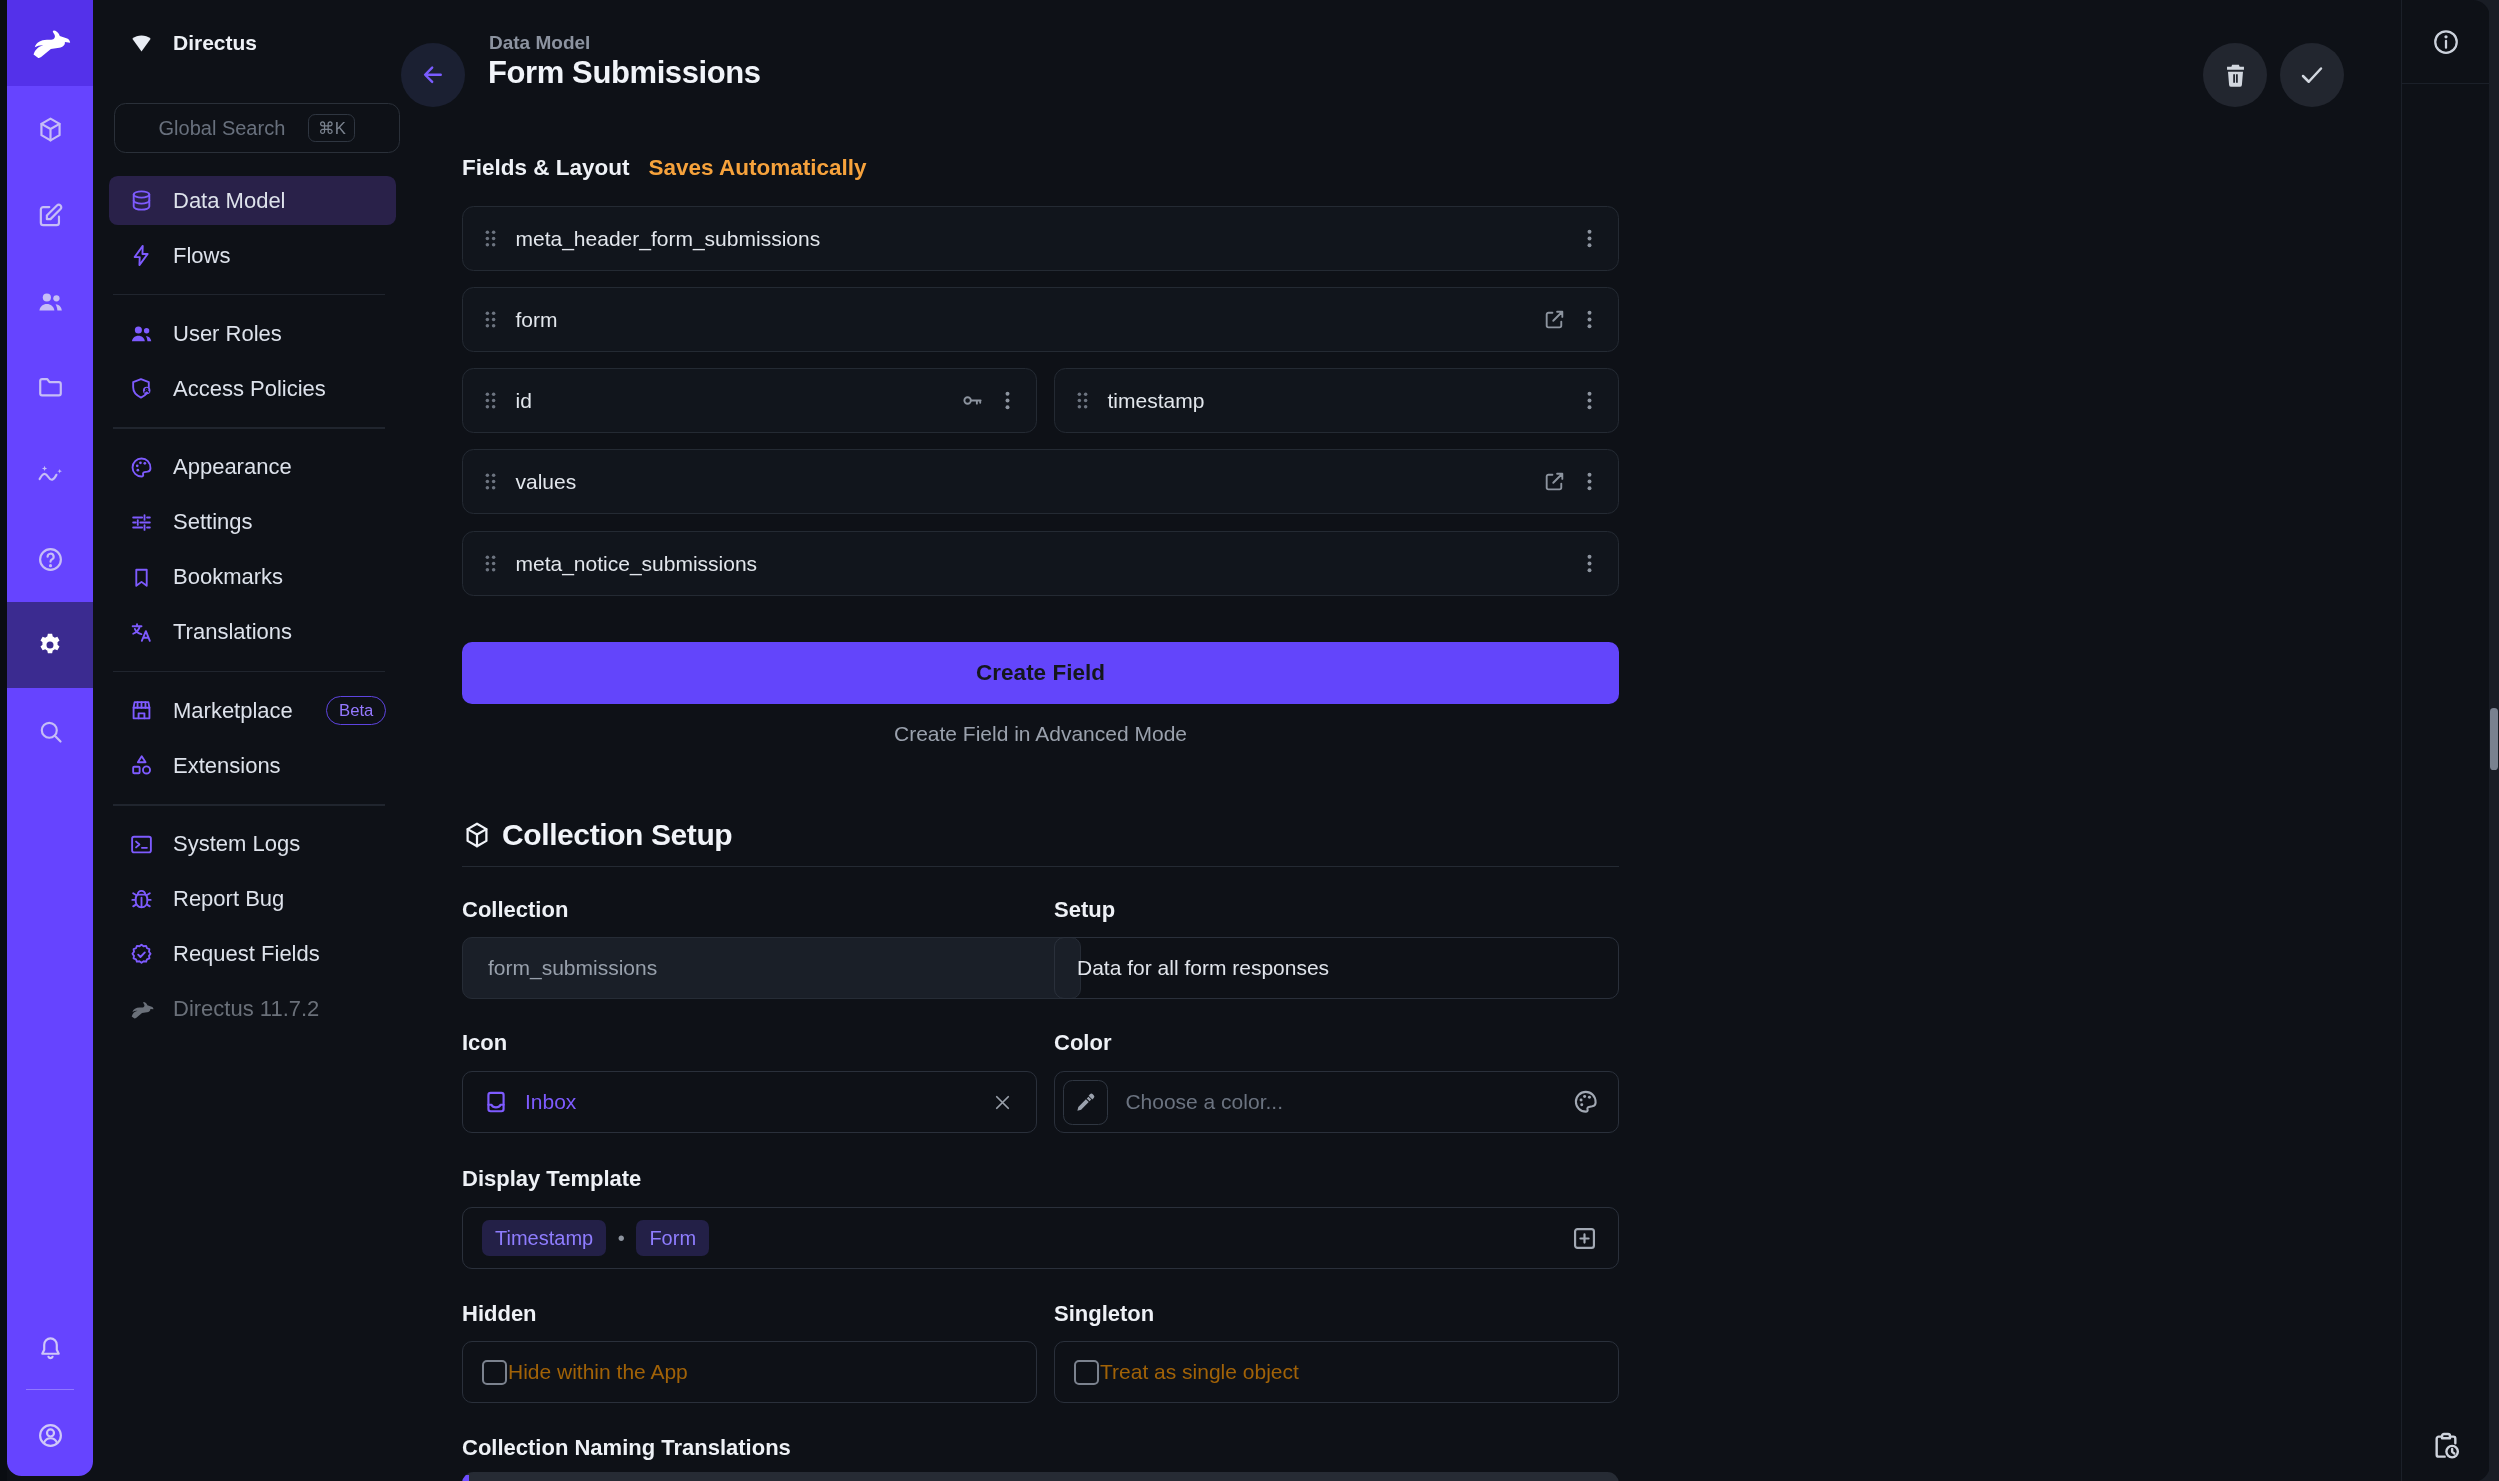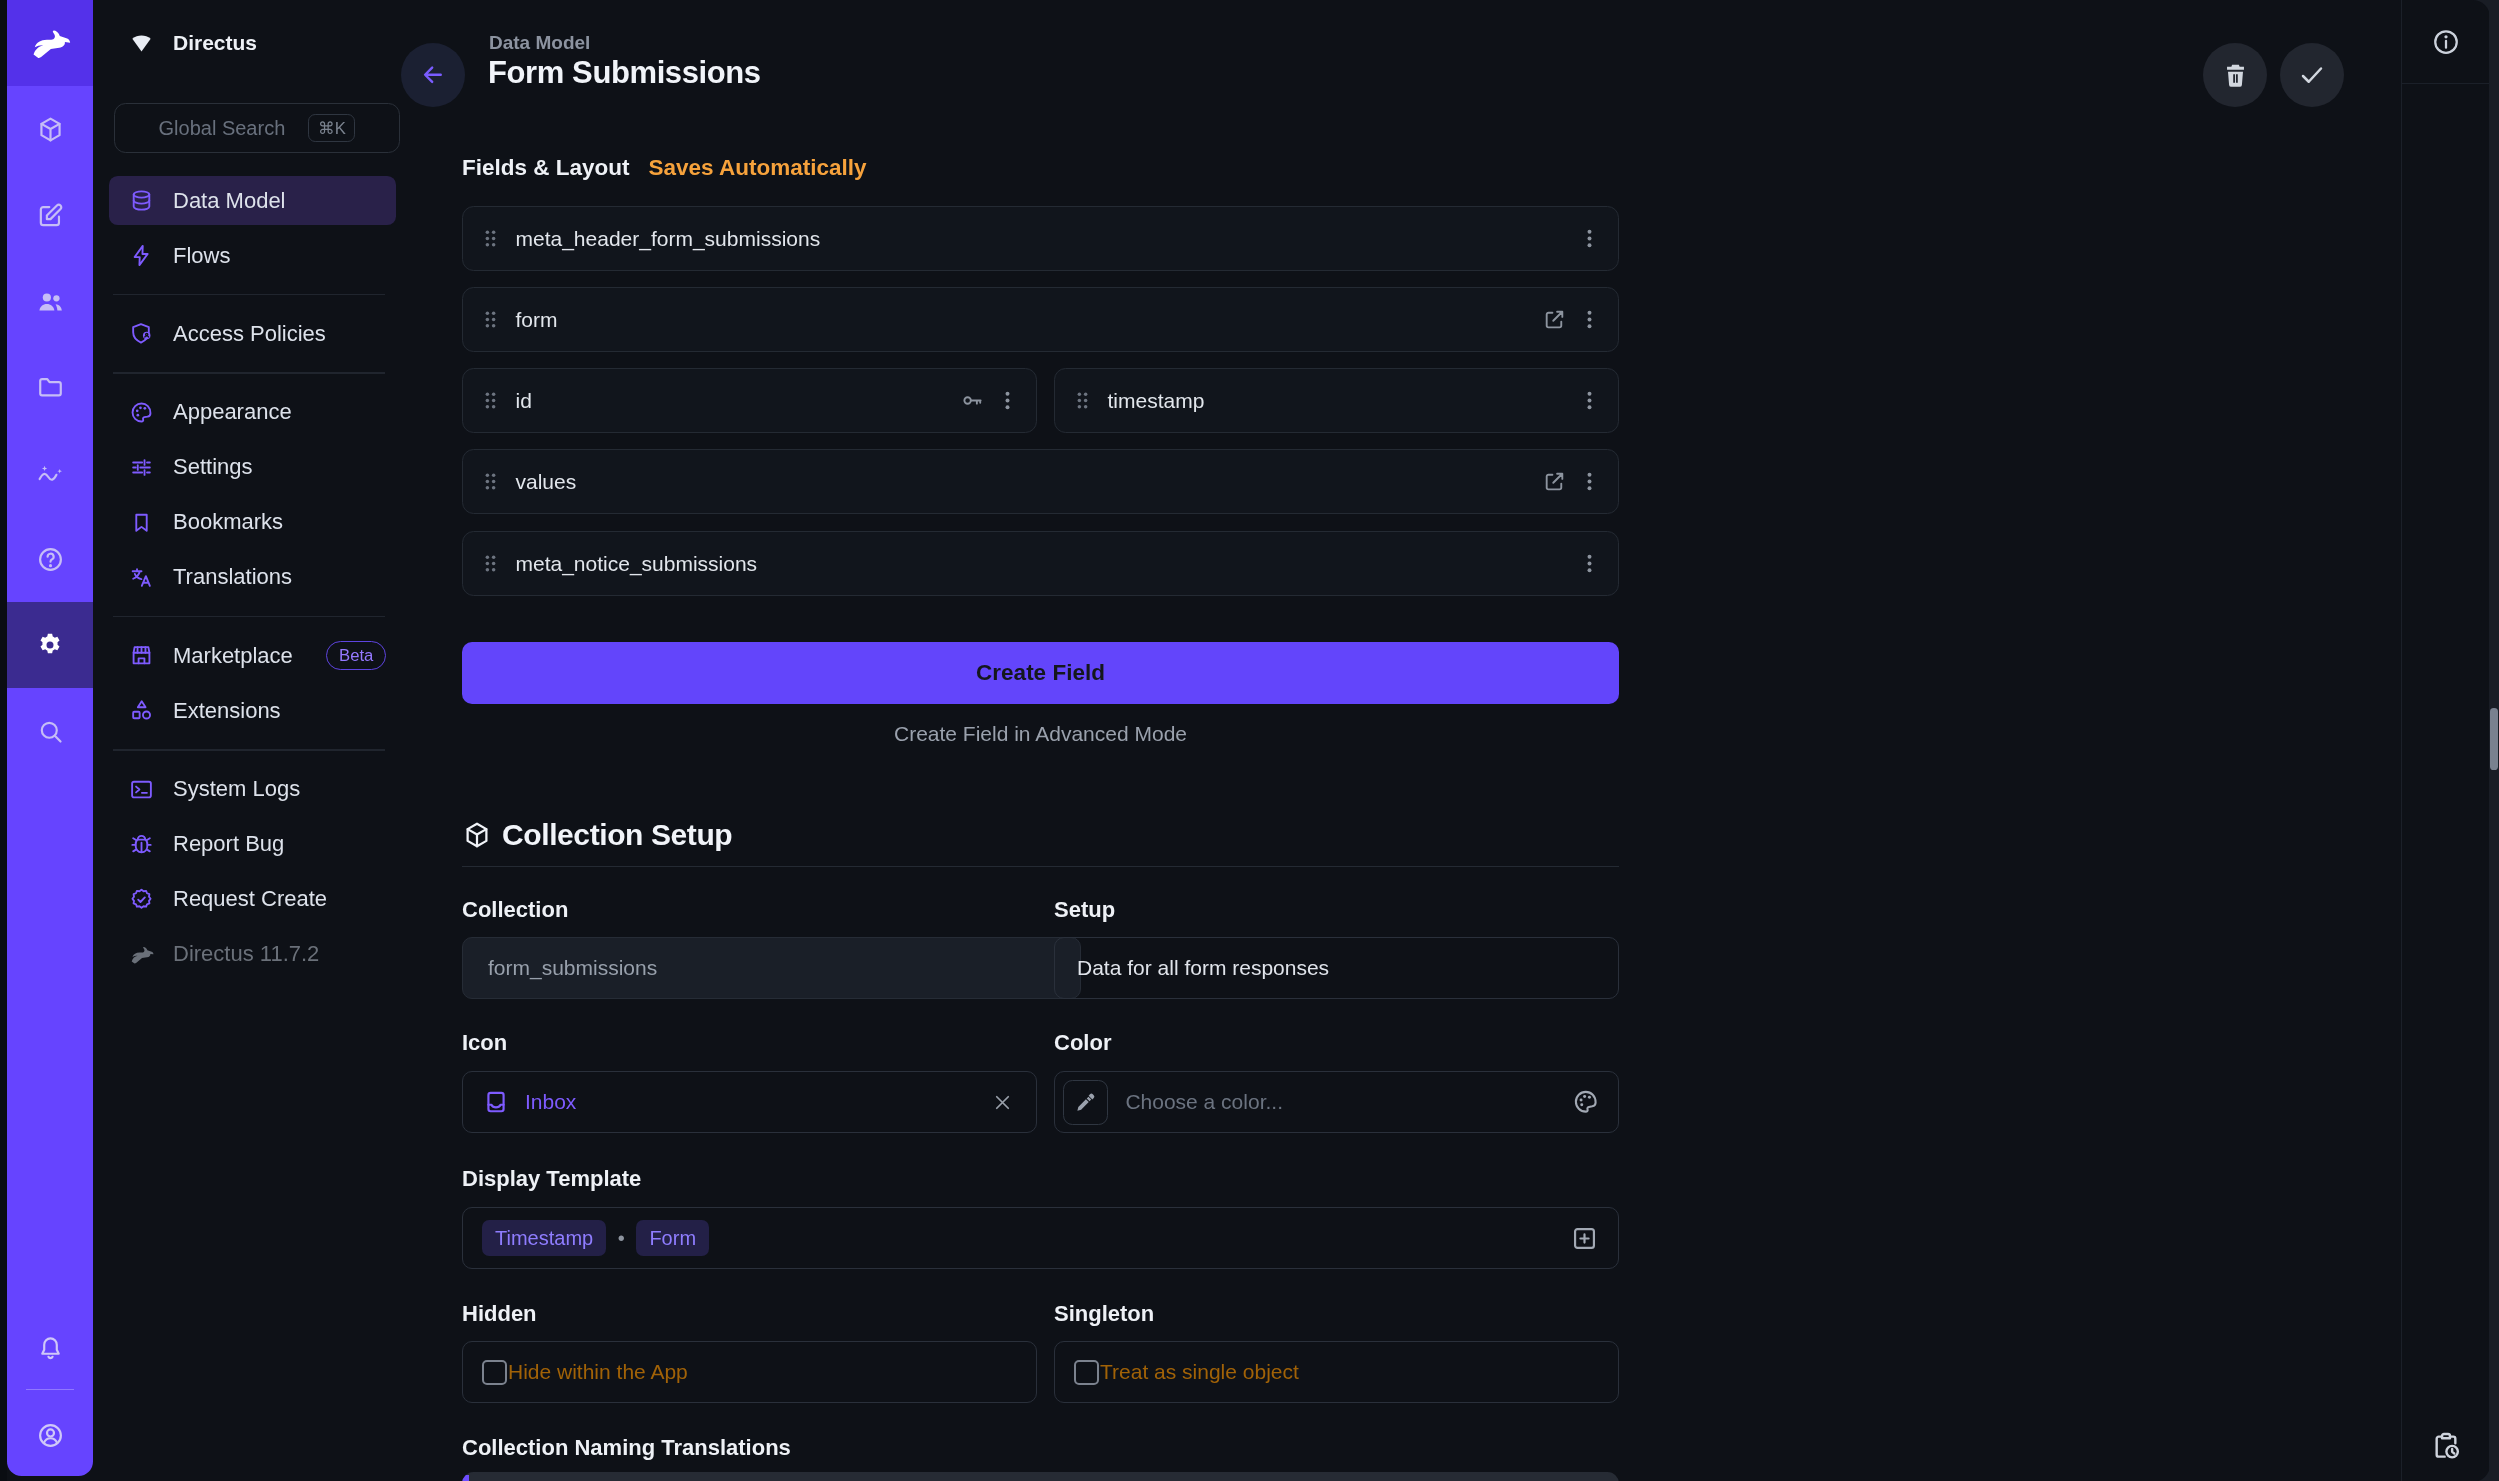--- a/index.html
+++ b/index.html
@@ -269,20 +269,33 @@
             <svg viewBox="0 0 24 24">
               <path fill="none" stroke="currentColor" stroke-linecap="round" stroke-linejoin="round" stroke-width="1.8" d="M13.2 2.8L5.4 13.5h4.9l-.3 7.7 7.9-10.7h-5z"></path>
             </svg>
           </span>
         <span>Flows</span>
       </div>
       <div class="n-div"></div>
       <div class="n-item">
         <span class="icon i34 n-ic">
             <svg viewBox="0 0 24 24">
+              <g fill="currentColor">
+                <circle cx="9" cy="8.7" r="3.4"></circle>
+                <path d="M2.8 19.4c.5-3.3 3-5.3 6.2-5.3s5.7 2 6.2 5.3z"></path>
+                <circle cx="16.9" cy="9.4" r="2.6"></circle>
+                <path d="M16.2 14.3c2.9.2 4.8 2 5.2 5.1h-3.7c-.2-2.1-.7-3.8-1.5-5.1z"></path>
+              </g>
+            </svg>
+          </span>
+        <span>User Roles</span>
+      </div>
+      <div class="n-item">
+        <span class="icon i34 n-ic">
+            <svg viewBox="0 0 24 24">
               <g fill="none" stroke="currentColor" stroke-linecap="round" stroke-linejoin="round" stroke-width="1.8">
                 <path d="M11.5 3L19 5.8v5.1c0 4.6-3 7.8-7.5 9.8C7 18.7 4 15.5 4 10.9V5.8z"></path>
               </g>
               <circle cx="17" cy="14" r="3.6" fill="currentColor"></circle>
               <g fill="none" stroke="#0e1117" stroke-width="1.3">
                 <circle cx="17" cy="12.9" r="1.05"></circle>
                 <path d="M14.9 15.9c.4-1.1 1.1-1.6 2.1-1.6s1.7.5 2.1 1.6"></path>
               </g>
             </svg>
           </span>
@@ -390,21 +403,21 @@
       </div>
       <div class="n-item">
         <span class="icon i34 n-ic">
             <svg viewBox="0 0 24 24">
               <g fill="none" stroke="currentColor" stroke-linecap="round" stroke-linejoin="round" stroke-width="1.8">
                 <path d="M12 2.6l2 1.5 2.4-.4.9 2.3 2.3.9-.4 2.4 1.5 2-1.5 2 .4 2.4-2.3.9-.9 2.3-2.4-.4-2 1.5-2-1.5-2.4.4-.9-2.3-2.3-.9.4-2.4-1.5-2 1.5-2-.4-2.4 2.3-.9.9-2.3 2.4.4z"></path>
                 <path d="M8.8 12.2l2.2 2.2 4.2-4.4"></path>
               </g>
             </svg>
           </span>
-        <span>Request Create</span>
+        <span>Request Fields</span>
       </div>
       <div class="n-item version">
         <span class="icon i34 n-ic">
             <svg viewBox="0 0 24 24">
               <path fill="currentColor" d="M2.6 18.6c.9-2.9 2.9-4.7 5.6-5.3-1.7-.2-3.2.2-4.9 1.1.9-2.7 3.4-4.3 6.9-4.3h2.5c.9 0 1.6-.5 2-1.3.3-.7.1-1.5-.8-2.7-.5-.7-.3-1.2.4-1.2.9 0 2.4 1 3 2.4l.3.7 4.2 1.4c.8.3 1.4 1 1.6 1.9l.1.5-3-.4c.2 1.8-1.1 3-3.2 3.3l-4.8.7-5.4 4.5c-.5.4-1.1.7-1.8.7z"></path>
             </svg>
           </span>
         <span>Directus 11.7.2</span>
       </div>
     </div>

